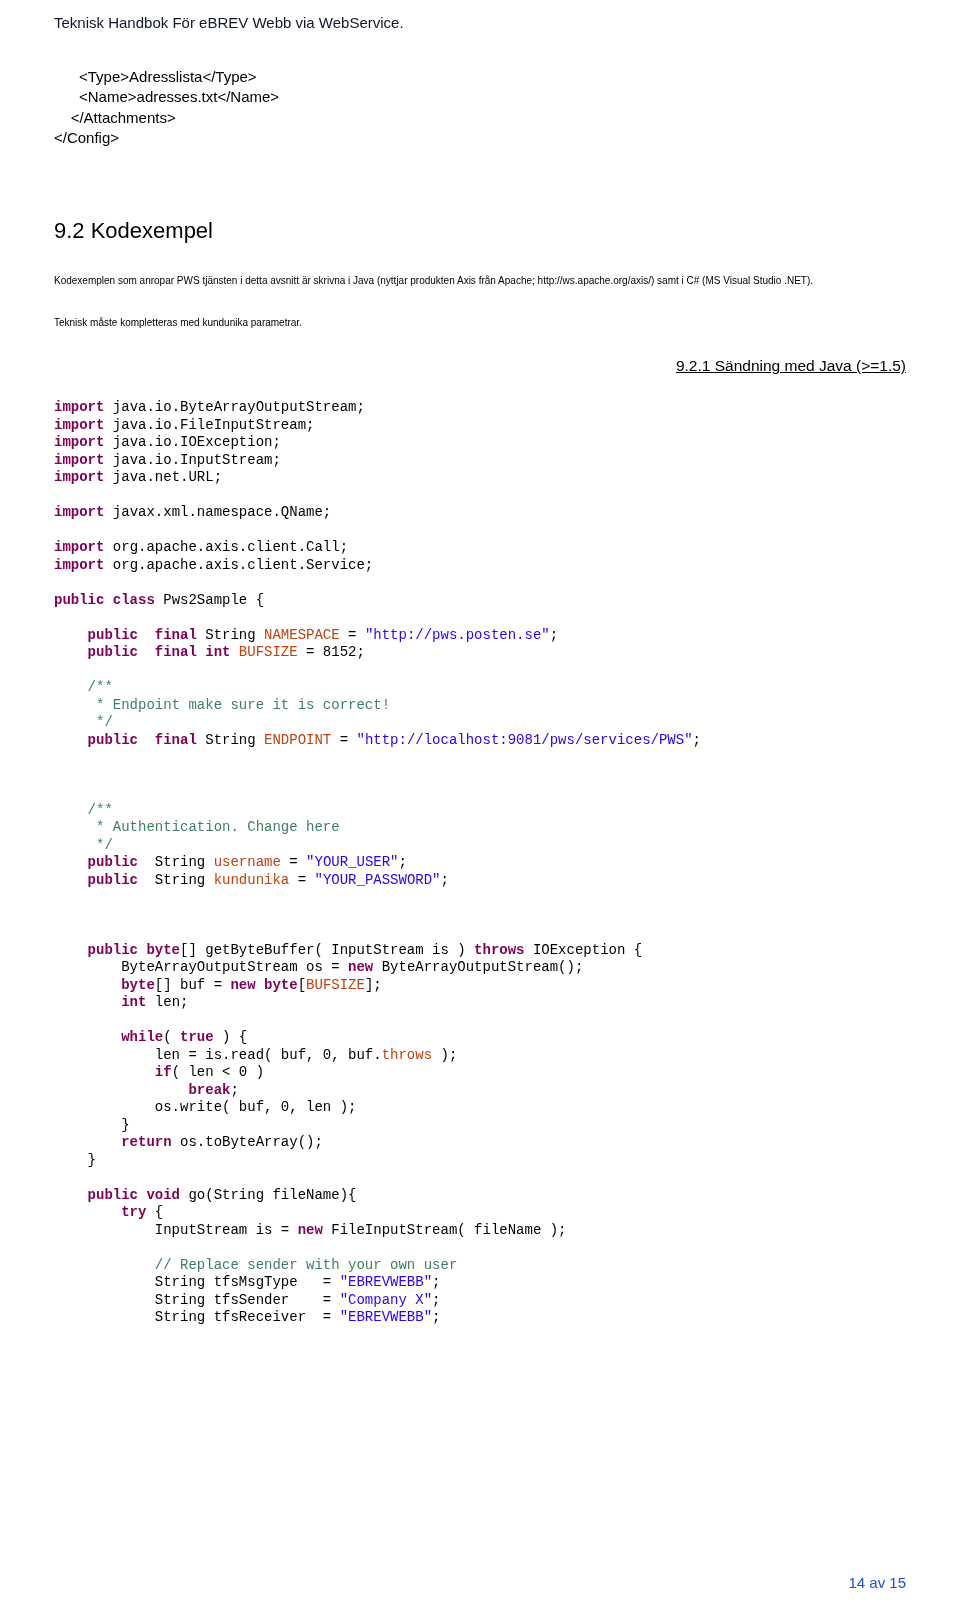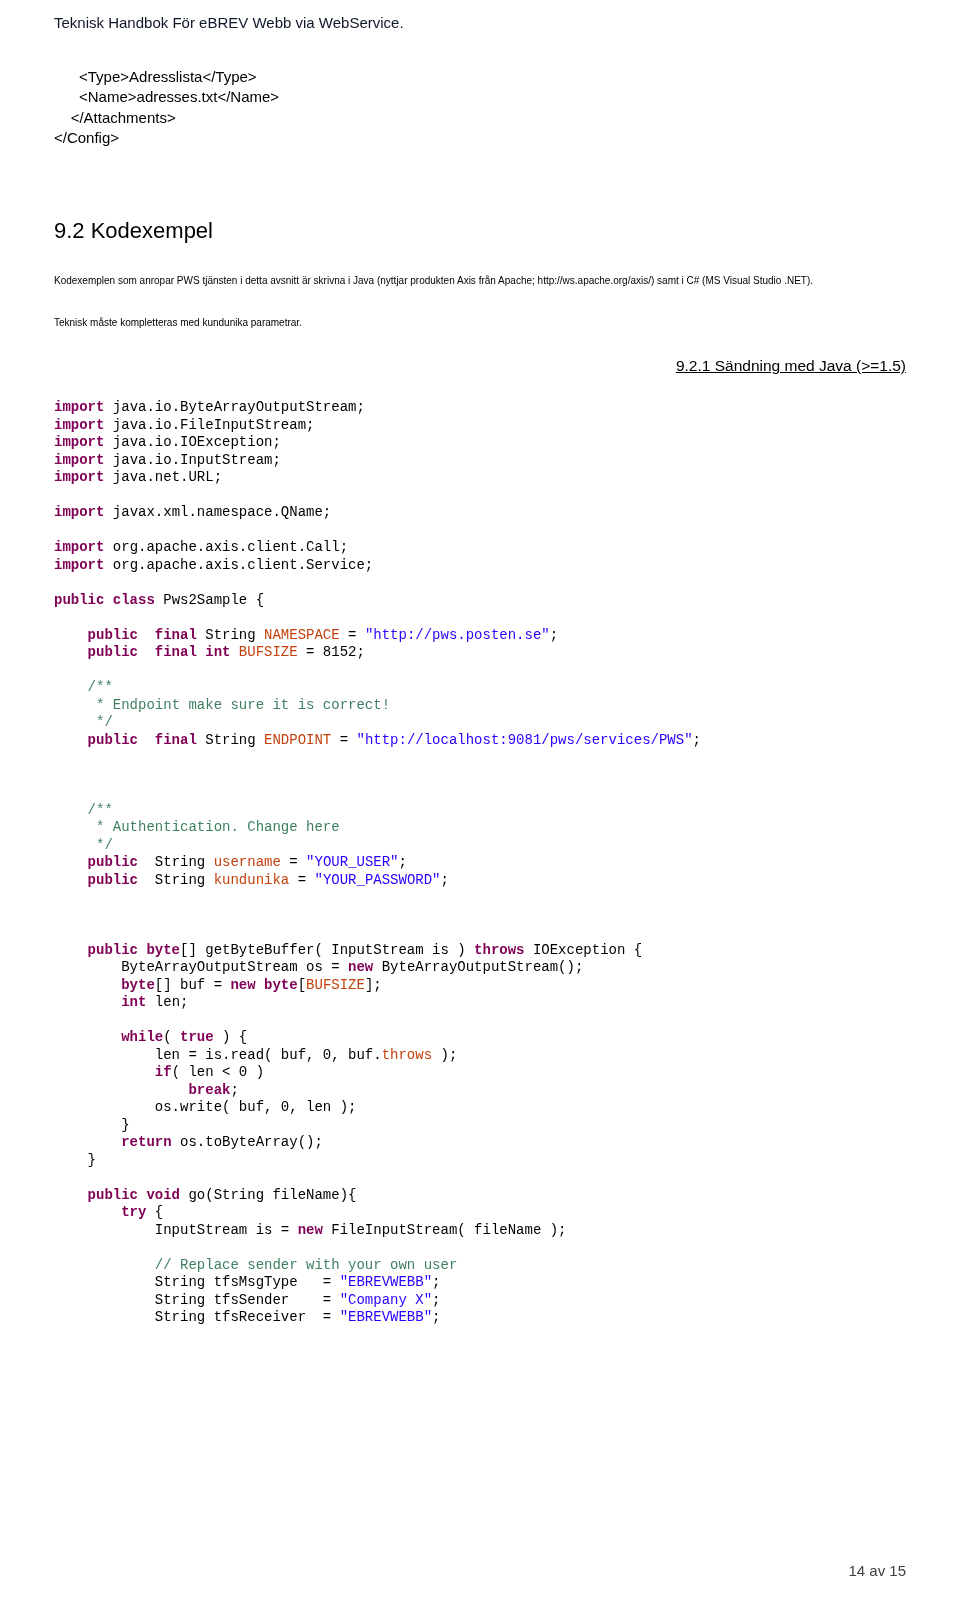--- a/index.html
+++ b/index.html
@@ -50,22 +50,22 @@
     white-space: pre;
     margin: 0;
   }
   .code .kw { color: #7f0055; font-weight: bold; }
   .code .cm { color: #3f7f5f; }
   .code .str{ color: #2a00ff; }
   .code .var{ color: #c2410c; }
   .footer {
     position: absolute;
     right: 54px;
-    bottom: 36px;
-    color: #404040;
+    bottom: 24px;
+    color: #1d4ed8;
     font-size: 15px;
   }
 </style>
 </head>
 <body>
 
 <div class="page">
 
   <div class="header-running">Teknisk Handbok För eBREV Webb via WebService.</div>
 

